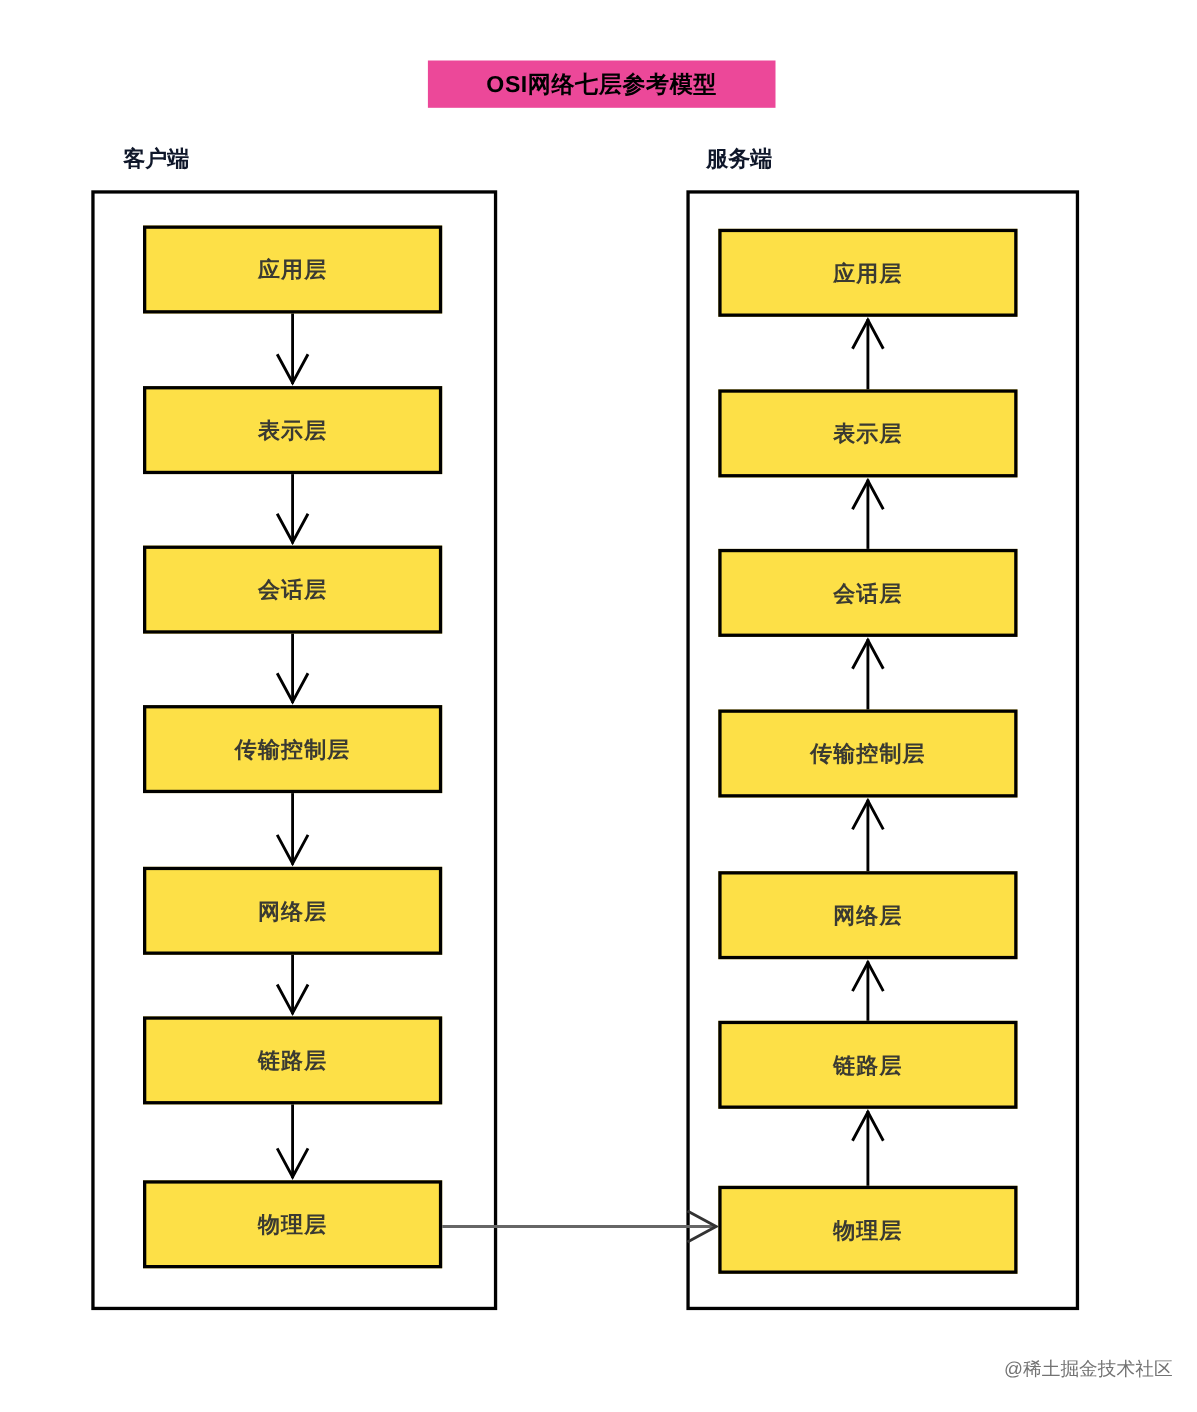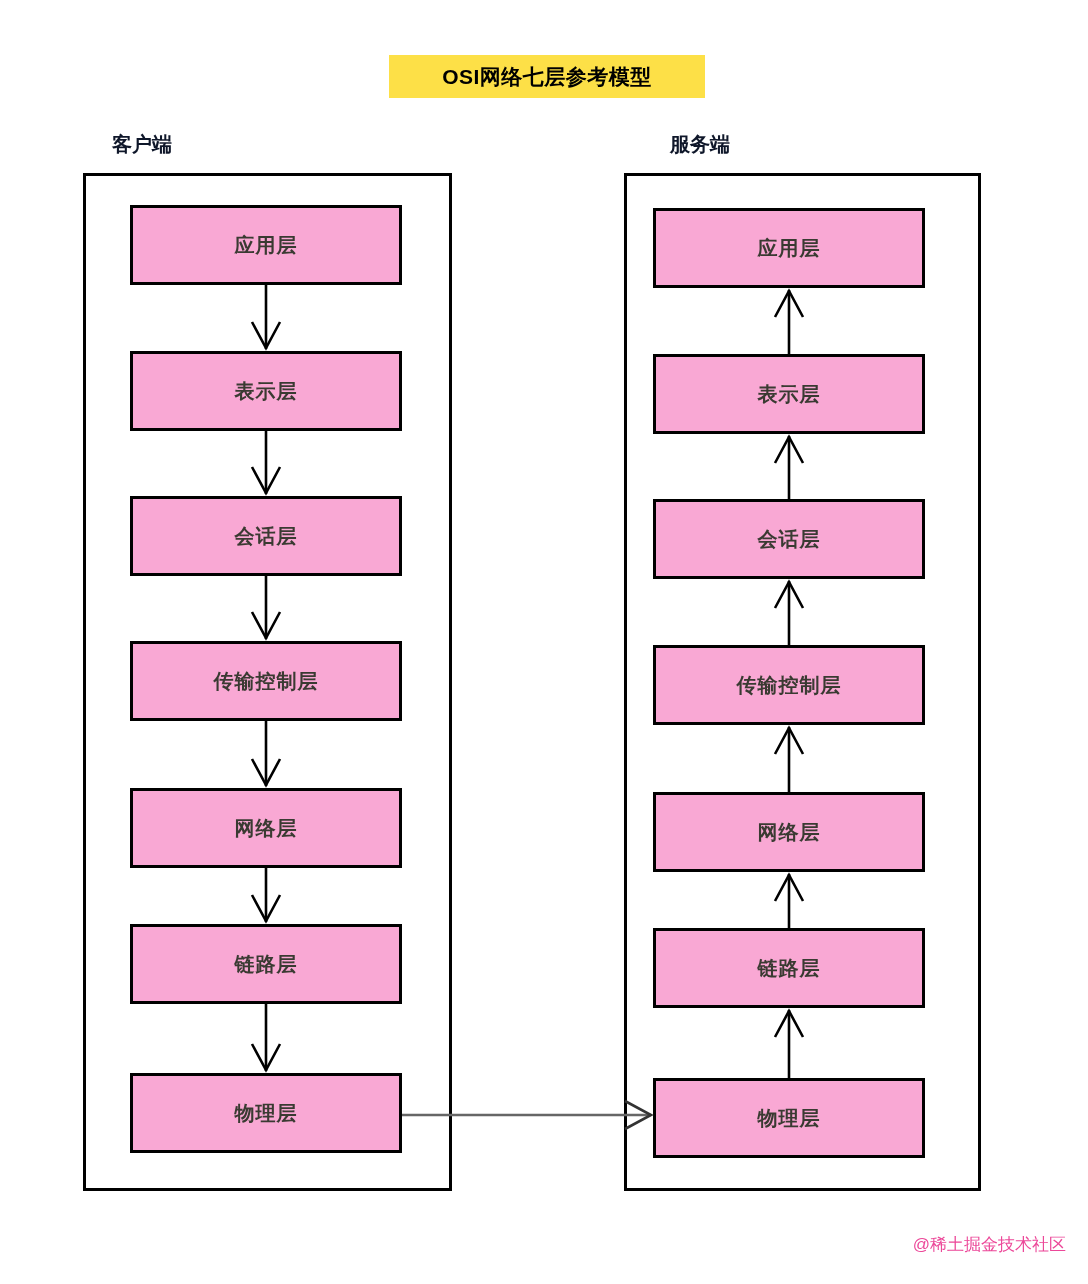--- a/index.html
+++ b/index.html
@@ -20,74 +20,74 @@
     top: 0;
     width: 1088px;
     height: 1284px;
   }
   .title-banner {
     position: absolute;
     left: 389px;
     top: 55px;
     width: 316px;
     height: 43px;
-    background: #fde047;
+    background: #ec4899;
     display: flex;
     align-items: center;
     justify-content: center;
   }
   .title-text {
     font-size: 21px;
     font-weight: 700;
     color: #000000;
     letter-spacing: 0.5px;
     white-space: nowrap;
   }
   .side-label {
     position: absolute;
     font-size: 20px;
     font-weight: 700;
     color: #0f172a;
     white-space: nowrap;
   }
   #label-client { left: 112px; top: 131px; }
-  #label-server { left: 670px; top: 131px; }
+  #label-server { left: 642px; top: 131px; }
 
   .container-box {
     position: absolute;
     box-sizing: border-box;
     border: 3px solid #000000;
     background: transparent;
   }
   #client-container { left: 83px;  top: 173px; width: 369px; height: 1018px; }
   #server-container { left: 624px; top: 173px; width: 357px; height: 1018px; }
 
   .layer-box {
     position: absolute;
     box-sizing: border-box;
     border: 3px solid #000000;
-    background: #f9a8d4;
+    background: #fde047;
     display: flex;
     align-items: center;
     justify-content: center;
   }
   .layer-label {
     font-size: 20px;
     font-weight: 700;
     color: #3a3a32;
     white-space: nowrap;
     letter-spacing: 1px;
   }
 
   .watermark {
     position: absolute;
     right: 22px;
     bottom: 28px;
     font-size: 17px;
-    color: #ec4899;
+    color: #737373;
     white-space: nowrap;
   }
 
   svg.arrow-layer {
     position: absolute;
     left: 0;
     top: 0;
     width: 1088px;
     height: 1284px;
     pointer-events: none;

